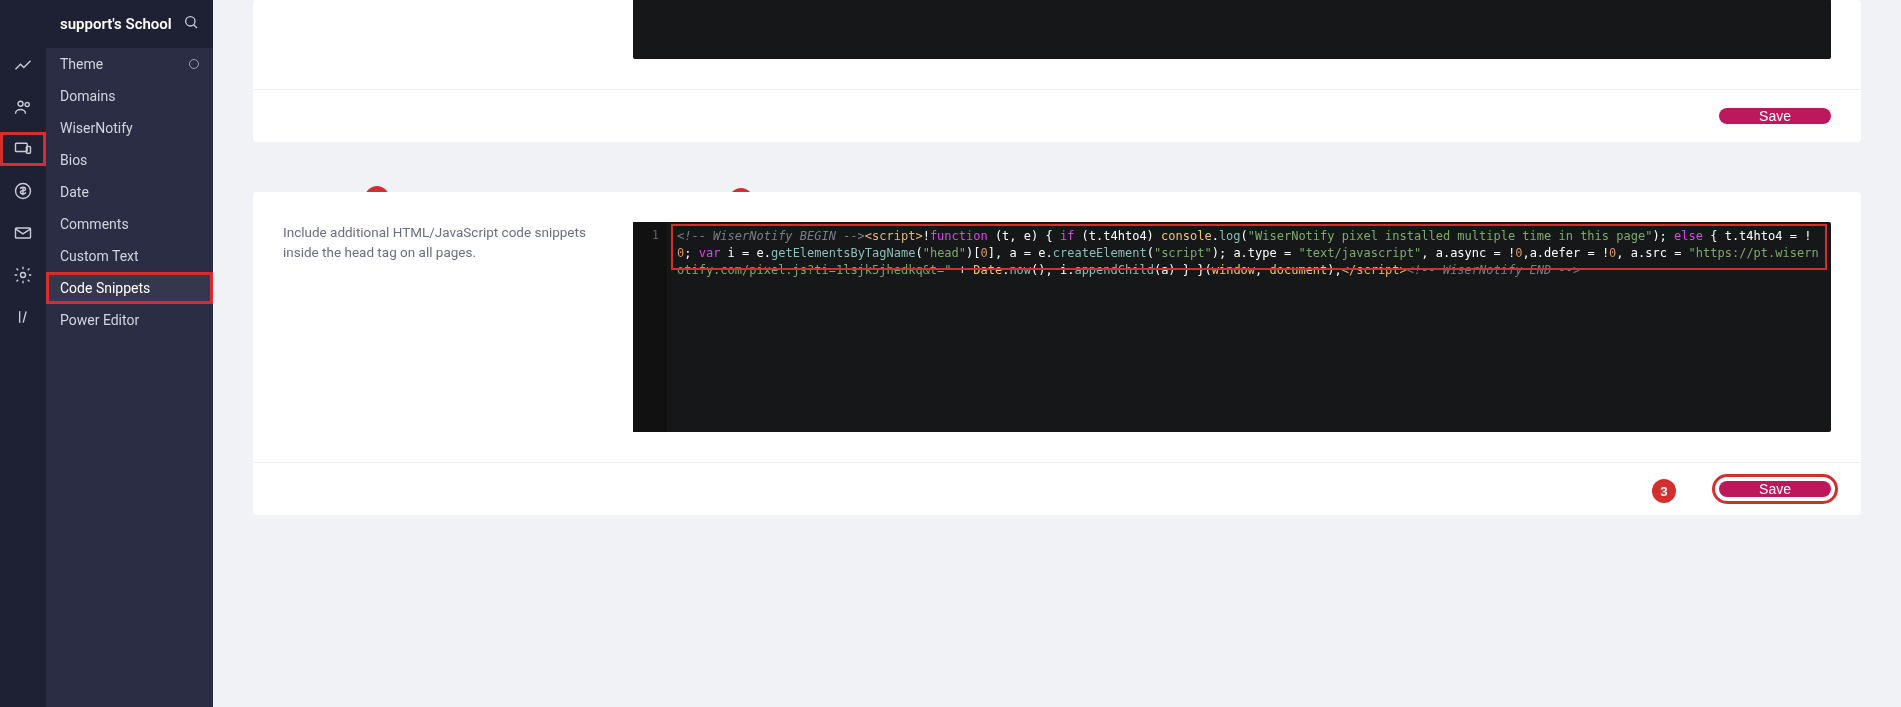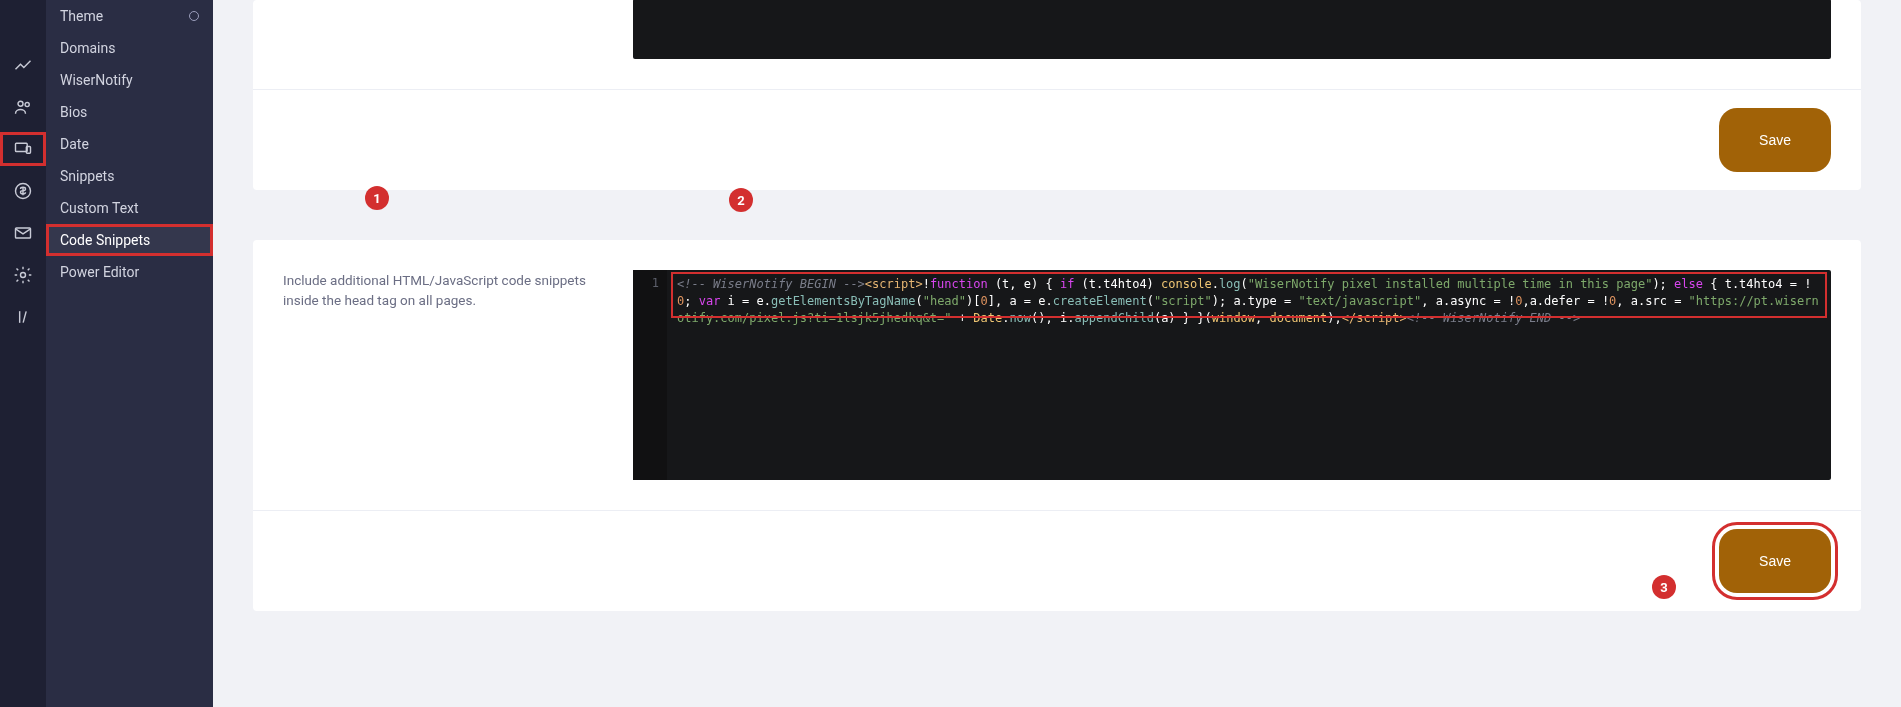--- a/index.html
+++ b/index.html
@@ -167,25 +167,25 @@
   .c-id  { color: #f0c674; margin-top: 47px; }
   .c-pl  { color: #ffffff; }
 
   .card-footer {
     display: flex;
     justify-content: flex-end;
     padding: 18px 30px;
     border-top: 1px solid #eceef4;
   }
   .btn-save {
-    background: #a16207;
+    background: #be185d;
     color: #fff;
     border: none;
     border-radius: 18px;
-    padding: 24px 40px;
+    padding: 0 40px;
     font-size: 14px;
     font-weight: 500;
     cursor: pointer;
   }
   .card-footer.marked-footer {
     position: relative;
   }
   .card-footer.marked-footer .btn-save{
     outline: 3px solid #d32f2f;
     outline-offset: 4px;
@@ -251,39 +251,48 @@
   </div>
   <div class="rail-item">
     <svg viewBox="0 0 24 24">
         <line x1="8" y1="5" x2="8" y2="19"></line>
         <line x1="14" y1="5" x2="14" y2="19" transform="rotate(15 14 12)"></line>
       </svg>
   </div>
 </div>
 
 <div class="sidebar">
+  <div class="sidebar-header">
+    <span class="sidebar-title">support's School</span>
+    <span class="search-ic">
+      <svg width="16" height="16" viewBox="0 0 24 24" fill="none" stroke="currentColor" stroke-width="2">
+          <circle cx="11" cy="11" r="7"></circle>
+          <line x1="21" y1="21" x2="16" y2="16"></line>
+        </svg>
+    </span>
+  </div>
 
   <div class="nav-item">
     <span>Theme</span>
     <span class="ring"></span>
   </div>
   <div class="nav-item">
     <span>Domains</span>
   </div>
   <div class="nav-item">
     <span>WiserNotify</span>
   </div>
   <div class="nav-item rel">
     <span>Bios</span>
   </div>
   <div class="nav-item">
     <span>Date</span>
   </div>
   <div class="nav-item">
-    <span>Snippets</span>
+    <span>Comments</span>
   </div>
   <div class="nav-item">
     <span>Custom Text</span>
   </div>
   <div class="nav-item active">
     <span>Code Snippets</span>
   </div>
   <div class="nav-item">
     <span>Power Editor</span>
   </div>

